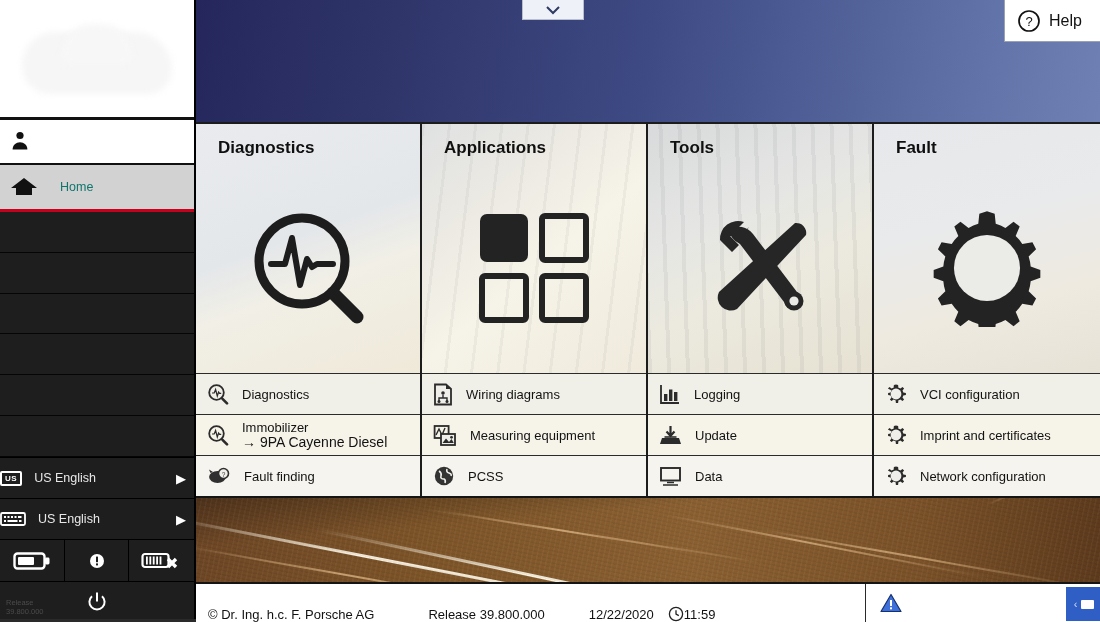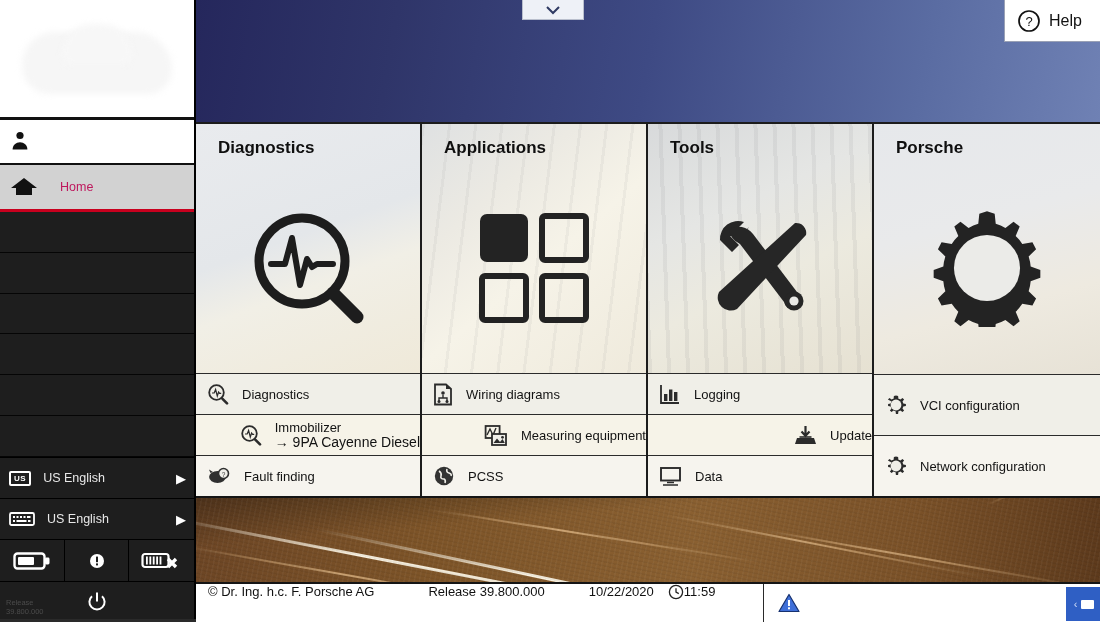--- a/index.html
+++ b/index.html
@@ -61,35 +61,35 @@
     height: 47px;
     background: #d2d2d2;
     border-bottom: 3px solid #c8001e;
     display: flex;
     align-items: center;
     padding-left: 10px;
     gap: 22px;
   }
   .sb-home .label {
     font-size: 12.5px;
-    color: #be185d;
+    color: #0f766e;
   }
   .sb-blank {
     height: 41px;
     background: #1e1e1e;
     border-bottom: 1.5px solid #050505;
   }
   .sb-spacer { flex: 1 1 auto; background:#1e1e1e; }
   .sb-row {
     height: 41px;
     background: #1e1e1e;
     border-top: 1.5px solid #000;
     display: flex;
     align-items: center;
-    padding: 0 8px 0 9px;
+    padding: 0 8px 0 0;
     gap: 12px;
     color: #e8e8e8;
     font-size: 12.5px;
   }
   .sb-row .chev {
     margin-left: auto;
     color: #fff;
     font-size: 13px;
   }
   .sb-icons {
@@ -247,21 +247,21 @@
   .tile-item .it-label {
     font-size: 13px;
     color: #121212;
     line-height: 15px;
   }
   .tile-item .it-label .sub {
     display: block;
     font-size: 14px;
   }
   .ti-a { background: rgba(238,236,228,0.86); }
-  .ti-b { background: rgba(245,241,228,0.86); justify-content: flex-end; }
+  .ti-b { background: rgba(245,241,228,0.86); }
   .ti-c { background: rgba(244,242,235,0.86); }
 
   
   .road {
     position: absolute;
     left: 0; top: 496px;
     width: 904px; height: 86px;
     overflow: hidden;
     background:
       linear-gradient(175deg, rgba(0,0,0,0.30) 0%, rgba(0,0,0,0) 30%),
@@ -291,24 +291,24 @@
     position: absolute;
     left: 0; top: 582px;
     width: 904px; height: 40px;
     background: #ffffff;
     border-top: 2px solid #151515;
     display: flex;
     align-items: stretch;
   }
   .status-left {
     display: flex;
-    align-items: flex-start;
+    align-items: flex-end;
     gap: 0;
     padding-left: 12px;
-    width: 568px;
+    width: 670px;
     border-right: 1.5px solid #2a2a2a;
   }
   .status-left .copy { font-size: 13px; color: #111; }
   .status-left .rel  { font-size: 13px; color: #111; margin-left: 54px; }
   .status-left .date { font-size: 13px; color: #111; margin-left: 44px; }
   .status-left .clk  { margin-left: 14px; display:flex; align-items:center;}
   .status-left .time { font-size: 13px; color: #111; }
   .status-right {
     flex: 1 1 auto;
     display: flex;
@@ -625,39 +625,48 @@
               </svg>
             </span>
             <span class="it-label">Data</span>
           </div>
         </div>
       </div>
 
       <div class="tile">
         <div class="tile-top">
           <div class="tile-bg" style="background:linear-gradient(165deg,#e6e8eb 0%,#e9eaeb 40%,#eeeae0 70%,#e7e2d6 100%);"></div>
-          <div class="tile-title">Porsche</div>
+          <div class="tile-title">Fault</div>
           <div class="tile-icon">
             <svg width="118" height="118" viewBox="0 0 100 100">
               <g fill="#232323">
                 <path d="M50 2 l6.5 2 .9 8.6 a38 38 0 0 1 8.2 3.4 l6.9-5.3 5.2 4.2 -3.4 8 a38 38 0 0 1 5.6 6.7 l8.6-1.4 3.1 6 -6.3 6 a38 38 0 0 1 1.7 8.6 l8.2 2.9 0 6.6 -8.2 2.9 a38 38 0 0 1 -1.7 8.6 l6.3 6 -3.1 6 -8.6-1.4 a38 38 0 0 1 -5.6 6.7 l3.4 8 -5.2 4.2 -6.9-5.3 a38 38 0 0 1 -8.2 3.4 l-.9 8.6 -6.5 2 -6.5-2 -.9-8.6 a38 38 0 0 1 -8.2-3.4 l-6.9 5.3 -5.2-4.2 3.4-8 a38 38 0 0 1 -5.6-6.7 l-8.6 1.4 -3.1-6 6.3-6 a38 38 0 0 1 -1.7-8.6 l-8.2-2.9 0-6.6 8.2-2.9 a38 38 0 0 1 1.7-8.6 l-6.3-6 3.1-6 8.6 1.4 a38 38 0 0 1 5.6-6.7 l-3.4-8 5.2-4.2 6.9 5.3 a38 38 0 0 1 8.2-3.4 l.9-8.6 z"></path>
               </g>
               <circle cx="50" cy="50" r="28" fill="#ebebe8"></circle>
             </svg>
           </div>
         </div>
         <div class="tile-list">
           <div class="tile-item ti-a">
             <span>
               <svg width="22" height="22" viewBox="0 0 22 22">
                 <path d="M11 1.4 l2.1 .7 .3 2.6 a9 9 0 0 1 2 .8 l2.1-1.6 1.6 1.6 -1.6 2.1 a9 9 0 0 1 .8 2 l2.6 .3 0 2.2 -2.6 .3 a9 9 0 0 1 -.8 2 l1.6 2.1 -1.6 1.6 -2.1-1.6 a9 9 0 0 1 -2 .8 l-.3 2.6 -2.2 0 -.3-2.6 a9 9 0 0 1 -2-.8 l-2.1 1.6 -1.6-1.6 1.6-2.1 a9 9 0 0 1 -.8-2 l-2.6-.3 0-2.2 2.6-.3 a9 9 0 0 1 .8-2 L2.9 5.5 4.5 3.9 6.6 5.5 a9 9 0 0 1 2-.8 l.3-2.6 z" fill="#2b2b2b"></path>
                 <circle cx="11" cy="11" r="5.4" fill="#efeee8"></circle>
               </svg>
             </span>
             <span class="it-label">VCI configuration</span>
+          </div>
+          <div class="tile-item ti-b">
+            <span>
+              <svg width="22" height="22" viewBox="0 0 22 22">
+                <path d="M11 1.4 l2.1 .7 .3 2.6 a9 9 0 0 1 2 .8 l2.1-1.6 1.6 1.6 -1.6 2.1 a9 9 0 0 1 .8 2 l2.6 .3 0 2.2 -2.6 .3 a9 9 0 0 1 -.8 2 l1.6 2.1 -1.6 1.6 -2.1-1.6 a9 9 0 0 1 -2 .8 l-.3 2.6 -2.2 0 -.3-2.6 a9 9 0 0 1 -2-.8 l-2.1 1.6 -1.6-1.6 1.6-2.1 a9 9 0 0 1 -.8-2 l-2.6-.3 0-2.2 2.6-.3 a9 9 0 0 1 .8-2 L2.9 5.5 4.5 3.9 6.6 5.5 a9 9 0 0 1 2-.8 l.3-2.6 z" fill="#2b2b2b"></path>
+                <circle cx="11" cy="11" r="5.4" fill="#efeee8"></circle>
+              </svg>
+            </span>
+            <span class="it-label">Imprint and certificates</span>
           </div>
           <div class="tile-item ti-c">
             <span>
               <svg width="22" height="22" viewBox="0 0 22 22">
                 <path d="M11 1.4 l2.1 .7 .3 2.6 a9 9 0 0 1 2 .8 l2.1-1.6 1.6 1.6 -1.6 2.1 a9 9 0 0 1 .8 2 l2.6 .3 0 2.2 -2.6 .3 a9 9 0 0 1 -.8 2 l1.6 2.1 -1.6 1.6 -2.1-1.6 a9 9 0 0 1 -2 .8 l-.3 2.6 -2.2 0 -.3-2.6 a9 9 0 0 1 -2-.8 l-2.1 1.6 -1.6-1.6 1.6-2.1 a9 9 0 0 1 -.8-2 l-2.6-.3 0-2.2 2.6-.3 a9 9 0 0 1 .8-2 L2.9 5.5 4.5 3.9 6.6 5.5 a9 9 0 0 1 2-.8 l.3-2.6 z" fill="#2b2b2b"></path>
                 <circle cx="11" cy="11" r="5.4" fill="#efeee8"></circle>
               </svg>
             </span>
             <span class="it-label">Network configuration</span>
           </div>
@@ -673,21 +682,21 @@
       <div class="streak dim" style="left:470px; top:16px; width:330px; transform:rotate(11deg);"></div>
       <div class="streak dim" style="left:560px; top:30px; width:330px; transform:rotate(10deg);"></div>
       <div class="streak dim" style="left:790px; top:6px; width:160px; transform:rotate(-23deg);"></div>
       <div class="grain"></div>
     </div>
 
     <div class="status">
       <div class="status-left">
         <span class="copy">© Dr. Ing. h.c. F. Porsche AG</span>
         <span class="rel">Release 39.800.000</span>
-        <span class="date">10/22/2020</span>
+        <span class="date">12/22/2020</span>
         <span class="clk">
           <svg width="16" height="16" viewBox="0 0 16 16">
             <circle cx="8" cy="8" r="6.6" fill="none" stroke="#222" stroke-width="1.3"></circle>
             <path d="M8 4.2 V8.2 L10.8 9.6" fill="none" stroke="#222" stroke-width="1.3"></path>
           </svg>
         </span>
         <span class="time">11:59</span>
       </div>
       <div class="status-right">
         <span>

